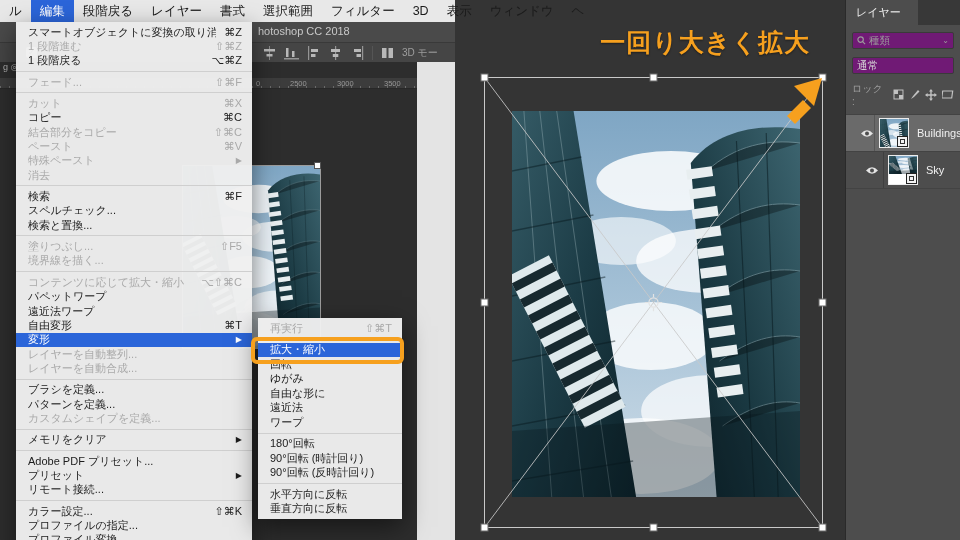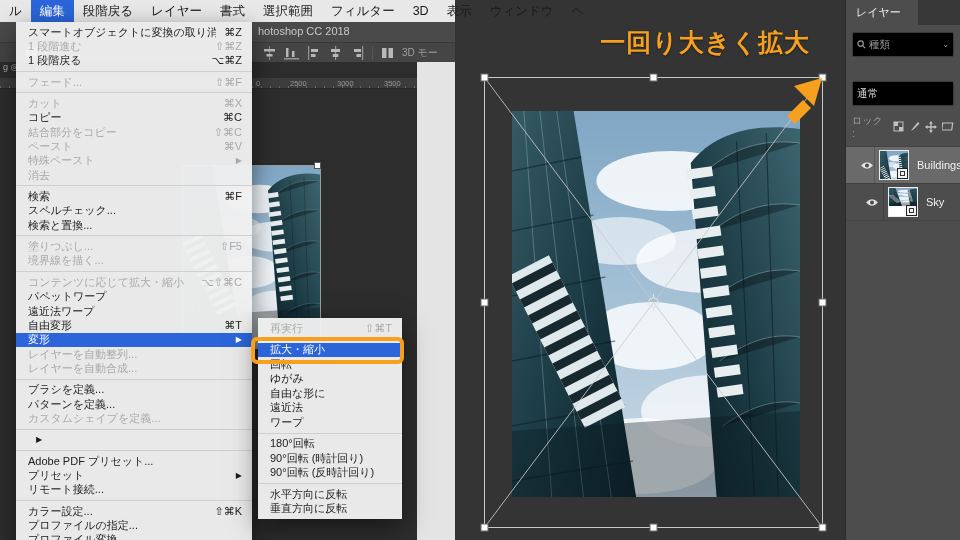--- a/index.html
+++ b/index.html
@@ -62,23 +62,23 @@
     font-size:25px; font-weight:800; letter-spacing:1px; color:#f6a01e;
     text-shadow:0 1px 2px rgba(0,0,0,.45); white-space:nowrap; }
 
   
   #layers-panel { position:absolute; left:845px; top:0; width:115px; height:540px; background:#4d4d4d;
     border-left:1px solid #2a2a2a; z-index:30; font-size:10.5px; color:#d6d6d6; }
   #lp-tabstrip { height:25px; background:#383838; display:flex; }
   #lp-tab { width:72px; height:25px; background:#4d4d4d; display:flex; align-items:center;
     padding-left:10px; font-size:11px; color:#ececec; }
   #lp-body { padding:7px 6px 0 6px; }
-  .lp-field { height:25px; background:#000000; border:1px solid #3a3a3a; border-radius:2px;
+  .lp-field { height:17px; background:#701a75; border:1px solid #3a3a3a; border-radius:2px;
     display:flex; align-items:center; padding:0 4px; gap:3px; }
-  .lp-field + .lp-field { margin-top:24px; }
+  .lp-field + .lp-field { margin-top:8px; }
   .lp-muted { color:#9c9c9c; }
   .lp-flex1 { flex:1 1 auto; }
   #lp-lockrow { margin-top:8px; display:flex; align-items:center; gap:5px; color:#9c9c9c;
     font-size:10px; overflow:hidden; }
   #lp-layers { margin:7px -6px 0 -6px; border-top:1px solid #434343; }
   .layer-row { height:37px; display:flex; align-items:center; border-bottom:1px solid #434343;padding-left:14px; }
   .layer-row.sel { background:#6a6a6a; }
   .eye-cell { width:24px; display:flex; justify-content:center; align-items:center;
     border-right:1px solid rgba(0,0,0,.18); align-self:stretch; }
   .thumb { position:relative; width:30px; height:30px; margin-left:4px; border:1px solid #ececec;
@@ -466,20 +466,21 @@
         <span class="ml">ブラシを定義...</span>
       </div>
       <div class="menu-row">
         <span class="ml">パターンを定義...</span>
       </div>
       <div class="menu-row disabled">
         <span class="ml">カスタムシェイプを定義...</span>
       </div>
       <div class="menu-sep"></div>
       <div class="menu-row">
+        <span class="ml">メモリをクリア</span>
         <span class="ms" style="font-size: 8px;">▶</span>
       </div>
       <div class="menu-sep"></div>
       <div class="menu-row">
         <span class="ml">Adobe PDF プリセット...</span>
       </div>
       <div class="menu-row">
         <span class="ml">プリセット</span>
         <span class="ms" style="font-size: 8px;">▶</span>
       </div>

